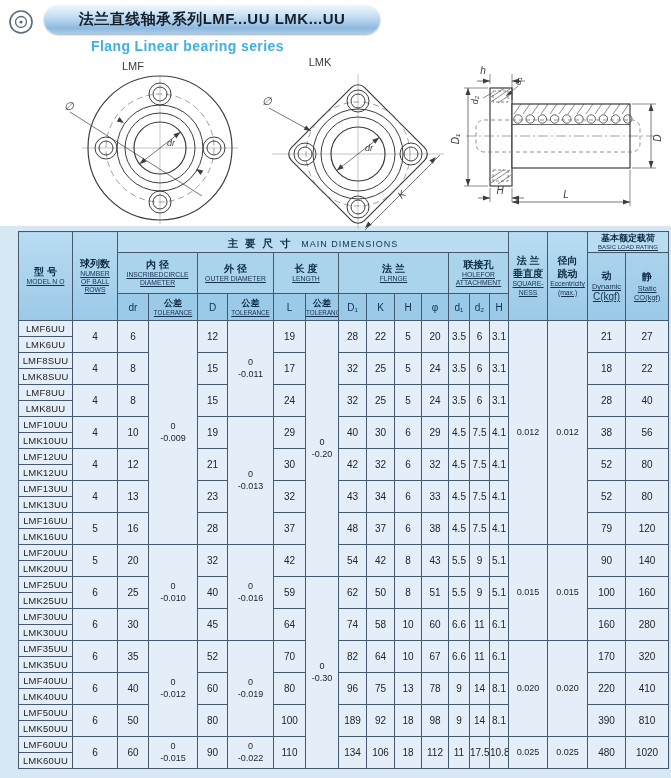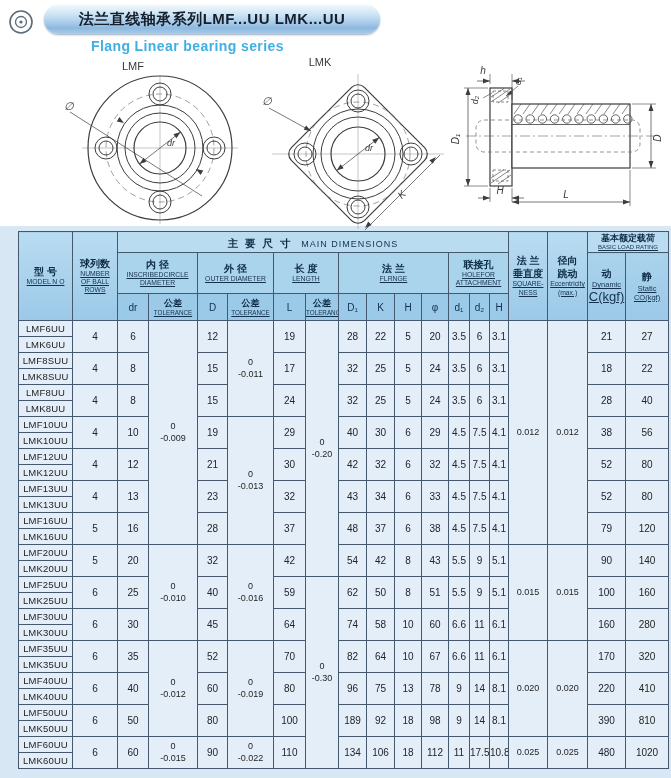--- a/index.html
+++ b/index.html
@@ -289,21 +289,21 @@
         <div class="en">FLRNGE</div>
       </th>
       <th colspan="3">
         <div class="cn">联接孔</div>
         <div class="en">HOLEFOR</div>
         <div class="en">ATTACHMENT</div>
       </th>
       <th rowspan="2" class="rs2">
         <div class="cn">动</div>
         <div class="en" style="font-size:7.5px">Dynamic</div>
-        <div class="en" style="font-size:13px">C(kgf)</div>
+        <div class="en" style="font-size:10px">C(kgf)</div>
       </th>
       <th rowspan="2" class="rs2">
         <div class="cn">静</div>
         <div class="en" style="font-size:7.5px">Static</div>
         <div class="en" style="font-size:7.5px">CO(kgf)</div>
       </th>
     </tr>
     <tr class="h3">
       <th>
           <div class="sub">dr</div>

